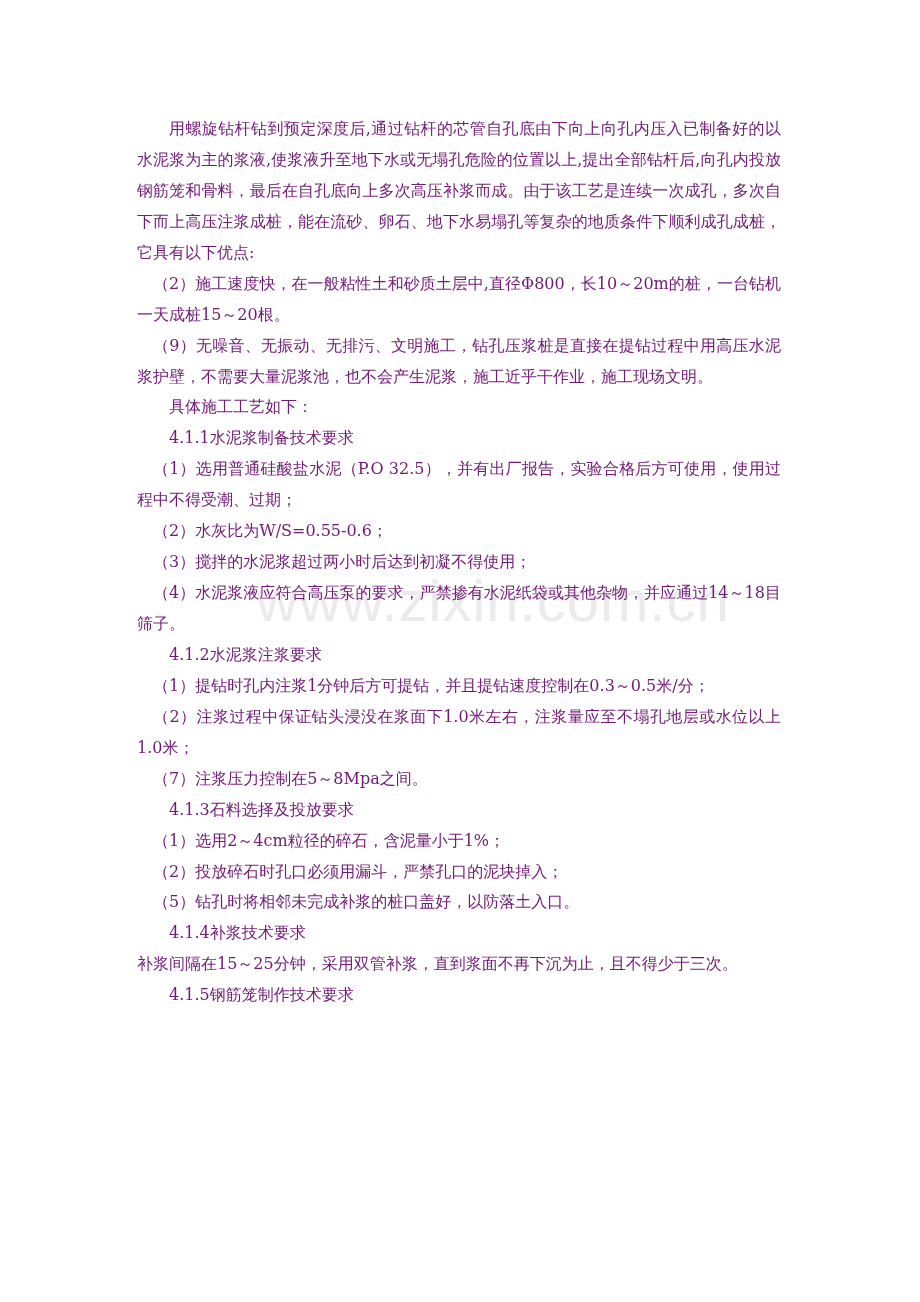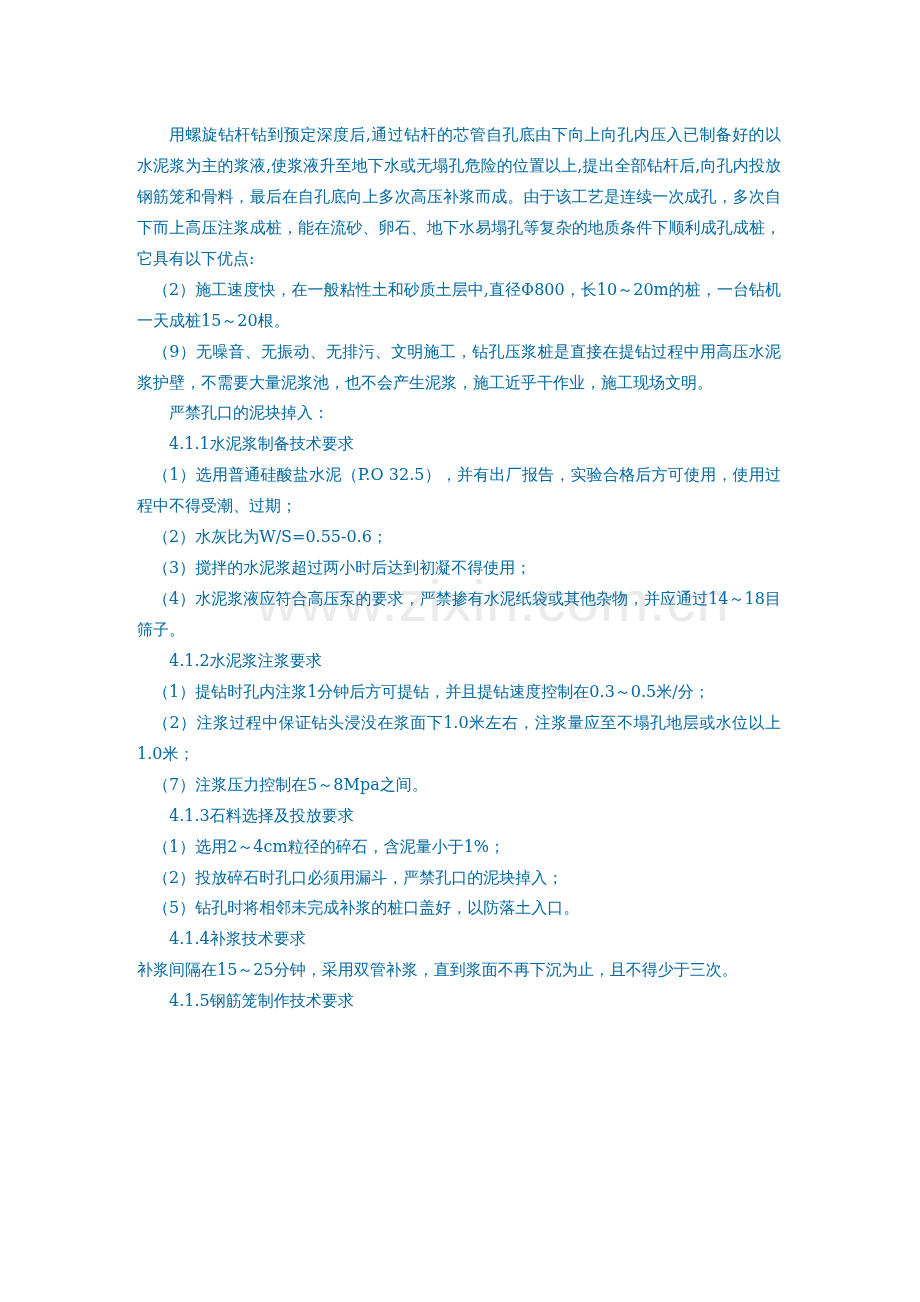--- a/index.html
+++ b/index.html
@@ -5,41 +5,41 @@
   html, body { margin: 0; padding: 0; background: #ffffff; }
   body { width: 920px; height: 1302px; position: relative; overflow: hidden; }
   .page { position: absolute; left: 0; top: 0; width: 920px; height: 1302px; background: #ffffff; }
   .watermark {
     position: absolute; left: 226px; top: 572px;
     font-family: Liberation Sans, sans-serif;
     font-size: 58px; color: #ebebeb; letter-spacing: 1px; line-height: 1;
     z-index: 0; white-space: nowrap; user-select: none; margin-left: 30px;
   }
   .body-text {
-    position: absolute; left: 137px; top: 120px; width: 644px;
+    position: absolute; left: 137px; top: 114px; width: 644px;
     font-family: "DejaVu Serif", "Liberation Serif", serif;
-    font-size: 16px; line-height: 30.94px; color: #0369a1;
+    font-size: 16px; line-height: 30.94px; color: #701a75;
     z-index: 1;
   }
   .body-text p { margin: 0; padding: 0; text-align: justify; text-align-last: left; }
   .ind2 { text-indent: 2em; }
   .ind1 { text-indent: 1em; }
   .ind0 { text-indent: 0; }
 </style>
 </head>
 <body>
 
 <div class="page">
   <div class="watermark">www.zixin.com.cn</div>
 
   <div class="body-text">
     <p class="ind2">用螺旋钻杆钻到预定深度后,通过钻杆的芯管自孔底由下向上向孔内压入已制备好的以水泥浆为主的浆液,使浆液升至地下水或无塌孔危险的位置以上,提出全部钻杆后,向孔内投放钢筋笼和骨料，最后在自孔底向上多次高压补浆而成。由于该工艺是连续一次成孔，多次自下而上高压注浆成桩，能在流砂、卵石、地下水易塌孔等复杂的地质条件下顺利成孔成桩，它具有以下优点:</p>
     <p class="ind1">（2）施工速度快，在一般粘性土和砂质土层中,直径Φ800，长10～20m的桩，一台钻机一天成桩15～20根。</p>
     <p class="ind1">（9）无噪音、无振动、无排污、文明施工，钻孔压浆桩是直接在提钻过程中用高压水泥浆护壁，不需要大量泥浆池，也不会产生泥浆，施工近乎干作业，施工现场文明。</p>
-    <p class="ind2">严禁孔口的泥块掉入：</p>
+    <p class="ind2">具体施工工艺如下：</p>
     <p class="ind2">4.1.1水泥浆制备技术要求</p>
     <p class="ind1">（1）选用普通硅酸盐水泥（P.O 32.5），并有出厂报告，实验合格后方可使用，使用过程中不得受潮、过期；</p>
     <p class="ind1">（2）水灰比为W/S=0.55-0.6；</p>
     <p class="ind1">（3）搅拌的水泥浆超过两小时后达到初凝不得使用；</p>
     <p class="ind1">（4）水泥浆液应符合高压泵的要求，严禁掺有水泥纸袋或其他杂物，并应通过14～18目筛子。</p>
     <p class="ind2">4.1.2水泥浆注浆要求</p>
     <p class="ind1">（1）提钻时孔内注浆1分钟后方可提钻，并且提钻速度控制在0.3～0.5米/分；</p>
     <p class="ind1">（2）注浆过程中保证钻头浸没在浆面下1.0米左右，注浆量应至不塌孔地层或水位以上1.0米；</p>
     <p class="ind1">（7）注浆压力控制在5～8Mpa之间。</p>
     <p class="ind2">4.1.3石料选择及投放要求</p>

